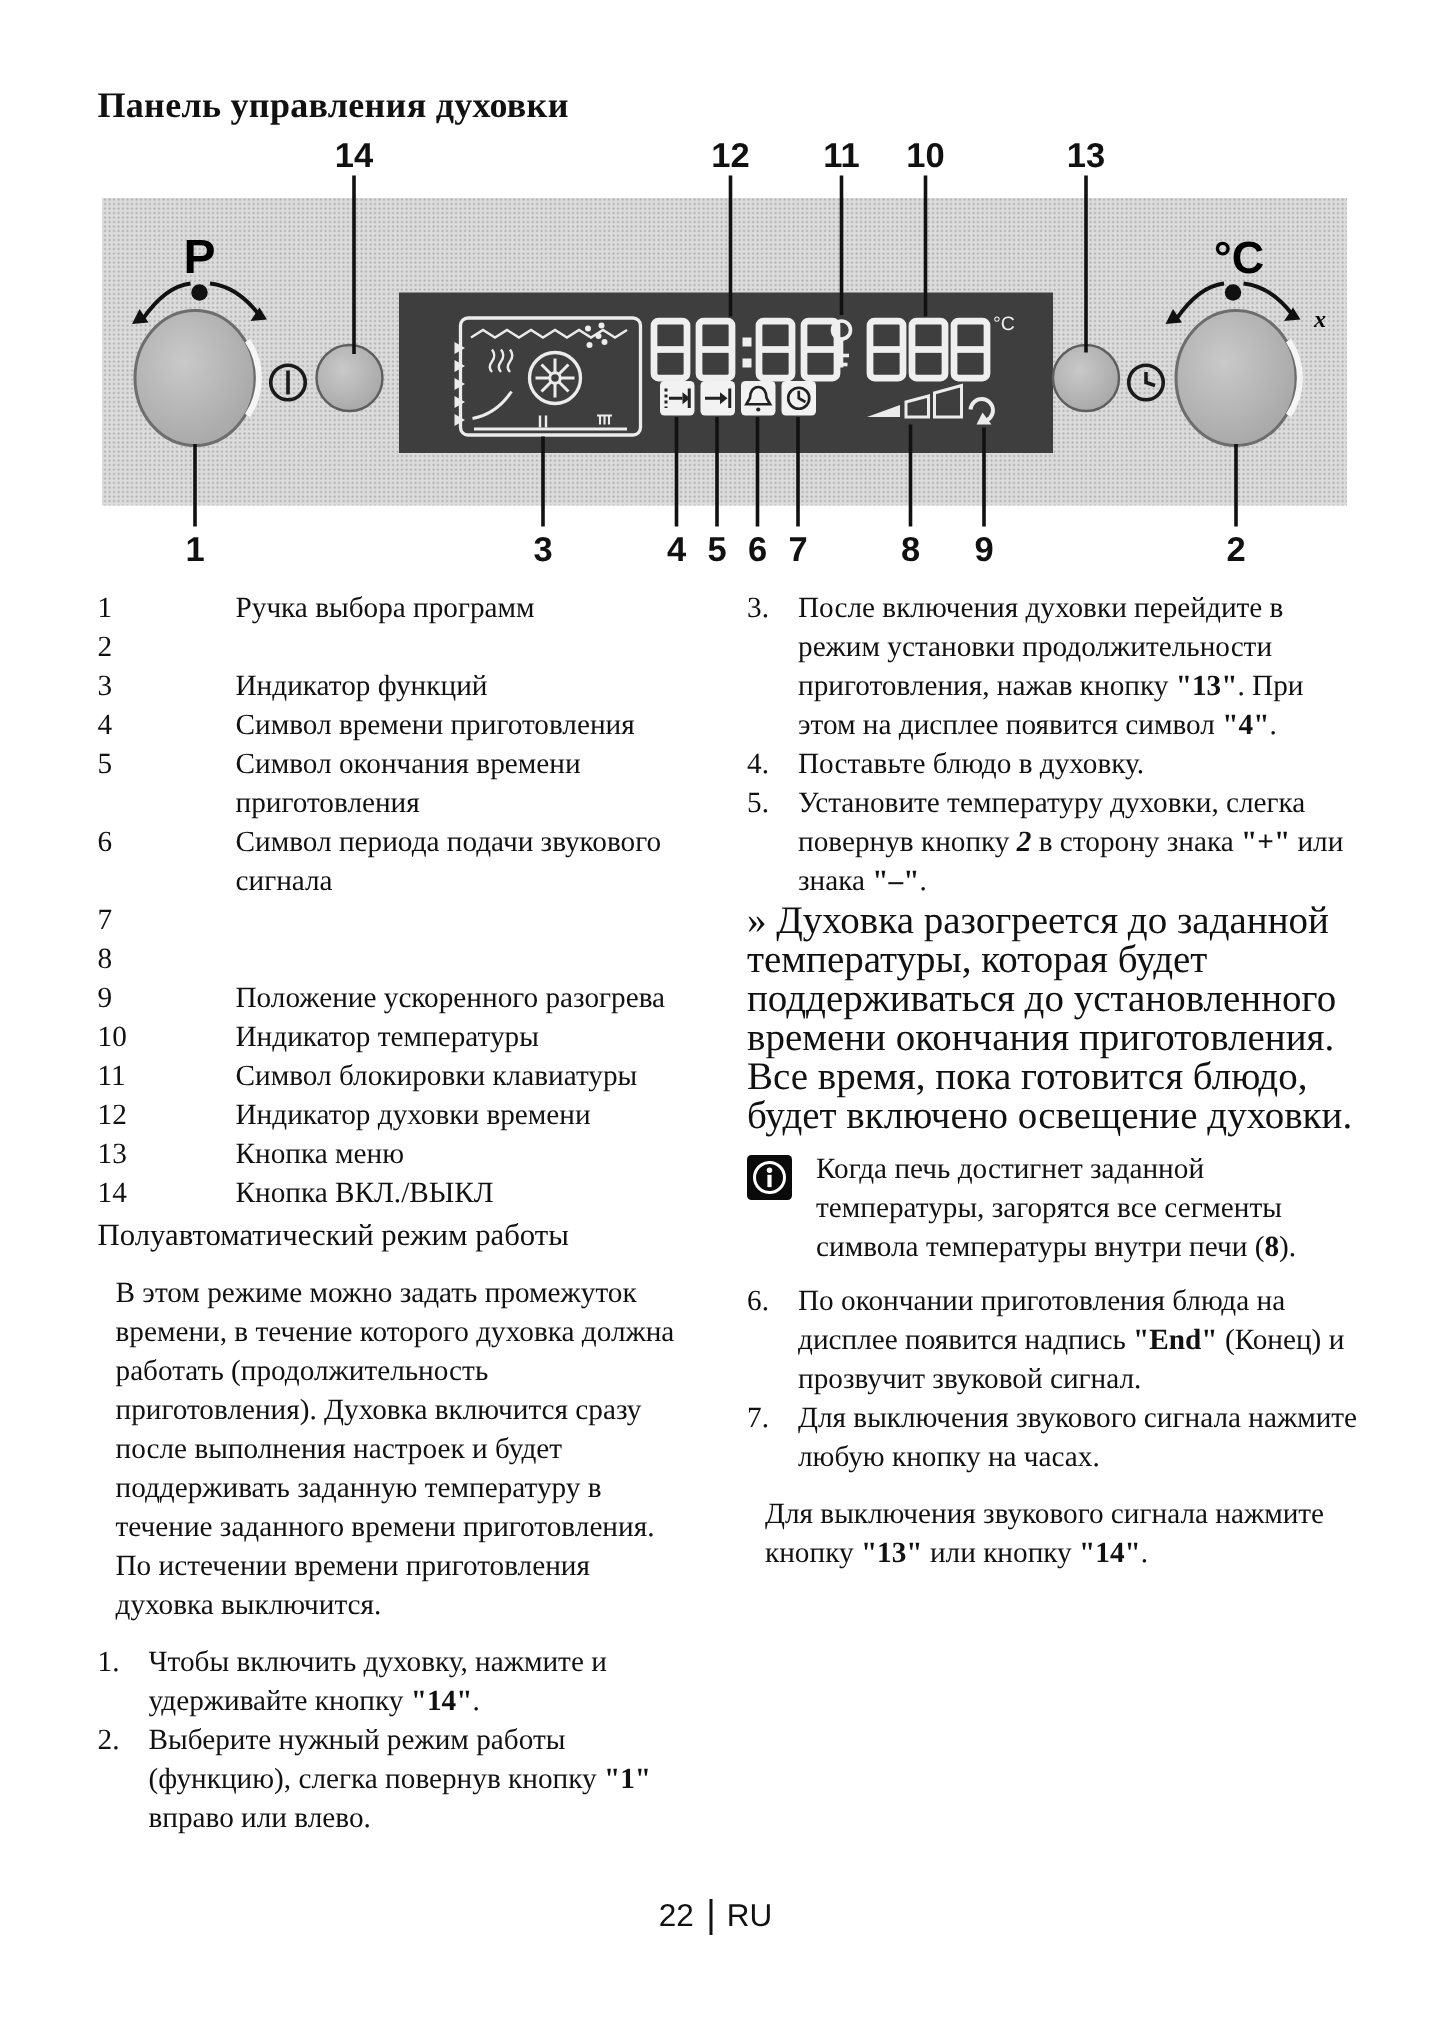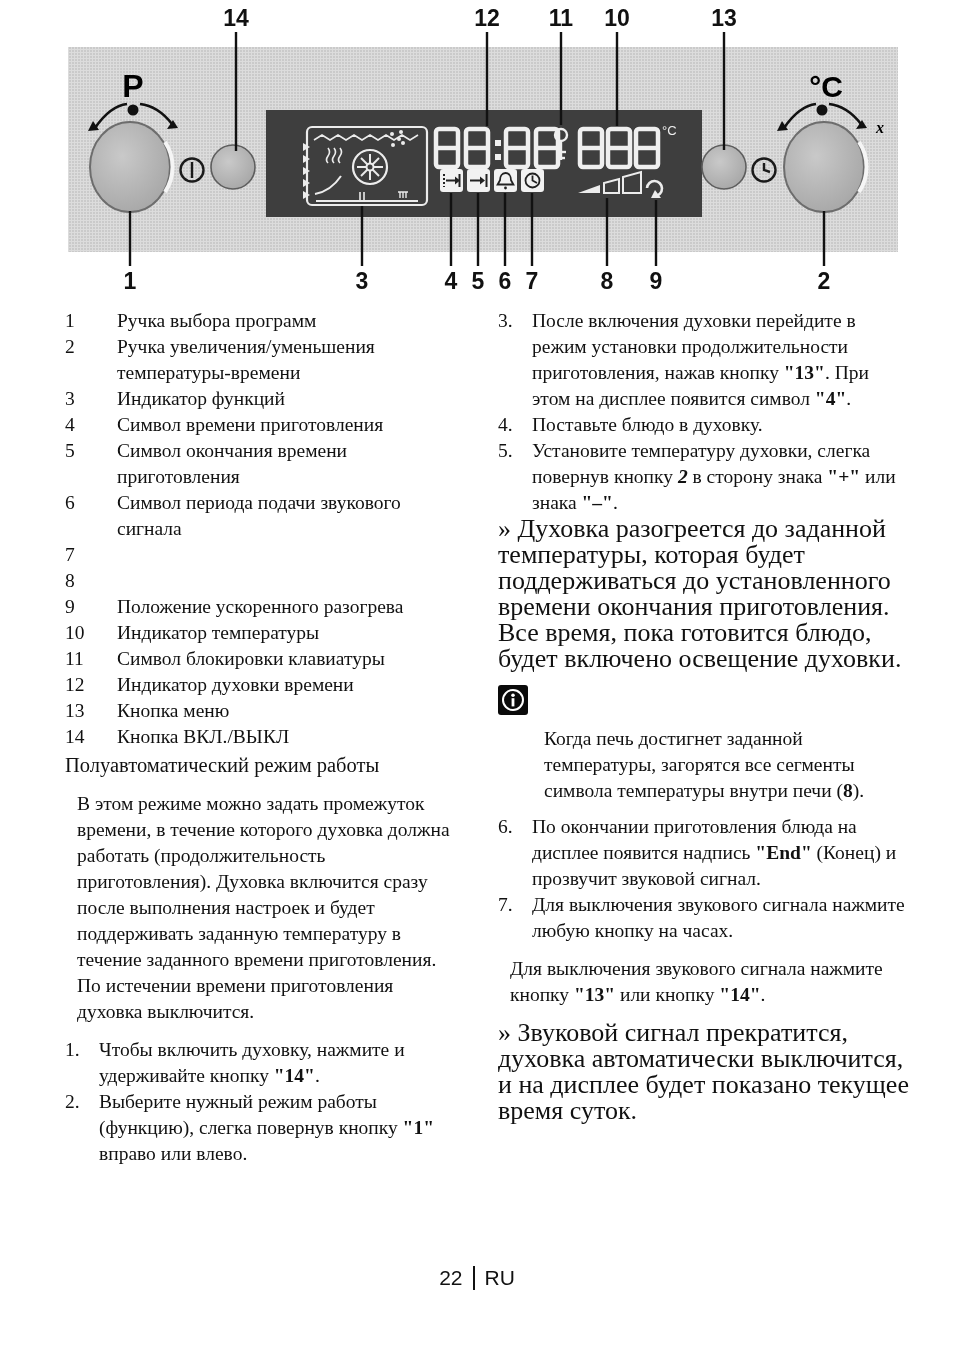--- a/index.html
+++ b/index.html
@@ -5,42 +5,43 @@
   html,body{margin:0;padding:0;background:#fff;}
   .page{position:relative;width:954px;height:1357px;background:#ffffff;overflow:hidden;
         font-family:"Liberation Serif", serif;color:#111;}
   h1.title{margin:58px 0 0 65px;font-size:24px;font-weight:bold;letter-spacing:.2px;}
   .diagram{display:block;margin-top:2px;}
   .columns{display:flex;margin:6px 40px 0 65px;gap:36px;}
   .col-left{width:397px;}
   .col-right{width:412px;}
   .lrow{display:flex;font-size:19.5px;line-height:26px;}
   .lnum{width:52px;flex:0 0 52px;}
-  .ltxt{flex:1;}
+  .ltxt{flex:1;margin-left:40px;}
   h2.sub{margin:2px 0 0 0;font-size:20.5px;font-weight:normal;line-height:27px;}
   p.body{margin:12px;font-size:19.5px;line-height:26px;}
   .step{display:flex;font-size:19.5px;line-height:26px;}
   .snum{width:34px;flex:0 0 34px;}
   .stxt{flex:1;}
   .result{margin:0;font-size:26px;line-height:26px;}
   .note{display:flex;margin:10px 0 10px 0;}
   .note .ic{flex:0 0 46px;padding-top:3px;}
-  .note .stxt{font-size:19.5px;line-height:26px;margin-top:44px;}
+  .note .stxt{font-size:19.5px;line-height:26px;}
   .footer{position:absolute;top:1266px;left:0;width:100%;display:flex;
           justify-content:center;align-items:center;gap:10px;
           font-family:"Liberation Sans", sans-serif;font-size:21px;}
   .fbar{width:2px;height:24px;background:#111;}
   b{font-weight:bold;}
   .cap{font-family:"Liberation Sans", sans-serif;font-weight:bold;}
 </style>
 </head>
 <body>
 
 <div class="page">
 
+  <h1 class="title">Панель управления духовки</h1>
 
   <svg class="diagram" width="954" height="300" viewBox="0 0 954 300">
     <defs>
       <pattern id="ht" width="3" height="3" patternUnits="userSpaceOnUse">
         <rect width="3" height="3" fill="#dcdcdc"></rect>
         <circle cx="1" cy="1" r="0.7" fill="#aaaaaa"></circle>
       </pattern>
       <radialGradient id="knobg" cx="40%" cy="38%" r="75%">
         <stop offset="0%" stop-color="#c9c9c9"></stop>
           <stop offset="100%" stop-color="#a3a3a3"></stop>
@@ -224,21 +225,20 @@
 
   <div class="columns">
     <div class="col-left">
       <div>
         <div class="lrow">
             <span class="lnum">1</span>
             <span class="ltxt">Ручка выбора программ</span>
           </div>
         <div class="lrow">
             <span class="lnum">2</span>
-            <span class="ltxt">Ручка увеличения/уменьшения температуры-времени</span>
           </div>
         <div class="lrow">
             <span class="lnum">3</span>
             <span class="ltxt">Индикатор функций</span>
           </div>
         <div class="lrow">
             <span class="lnum">4</span>
             <span class="ltxt">Символ времени приготовления</span>
           </div>
         <div class="lrow">
@@ -319,21 +319,20 @@
       </div>
       <div class="step">
           <span class="snum">6.</span>
           <span class="stxt">По окончании приготовления блюда на дисплее появится надпись <b>"End"</b> (Конец) и прозвучит звуковой сигнал.</span>
         </div>
       <div class="step">
           <span class="snum">7.</span>
           <span class="stxt">Для выключения звукового сигнала нажмите любую кнопку на часах.</span>
         </div>
       <p class="body">Для выключения звукового сигнала нажмите кнопку <b>"13"</b> или кнопку <b>"14"</b>.</p>
-      <p class="result">» Звуковой сигнал прекратится, духовка автоматически выключится, и на дисплее будет показано текущее время суток.</p>
     </div>
   </div>
 
   <div class="footer">
     <span>22</span>
     <span class="fbar"></span>
     <span>RU</span>
   </div>
 
 </div>

